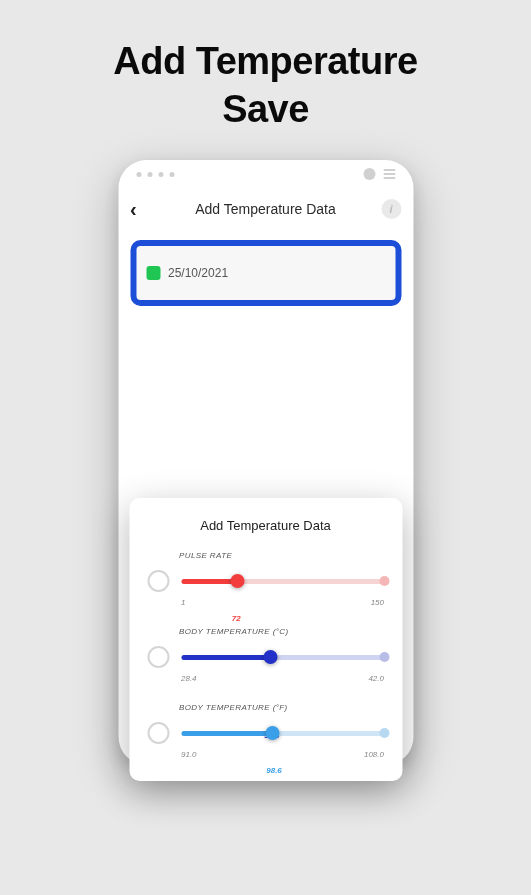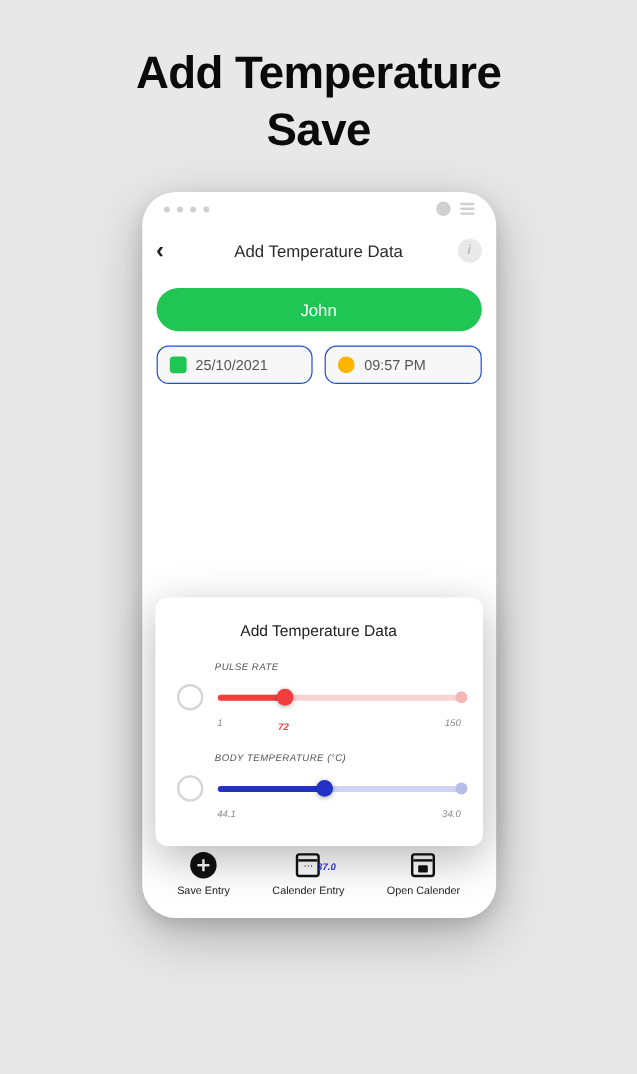--- a/index.html
+++ b/index.html
@@ -13,21 +13,21 @@
 .sb-circ { width: 12px; height: 12px; border-radius: 50%; background: #d0d0d0; }
 .sb-menu { display: flex; flex-direction: column; gap: 2px; }
 .sb-line { width: 12px; height: 2px; background: #d0d0d0; border-radius: 1px; }
 .appbar { height: 42px; display: flex; align-items: center; padding: 0 12px; position: relative; }
 .back-arrow { font-size: 20px; color: #212121; font-weight: 600; }
 .appbar-title { position: absolute; left: 0; right: 0; text-align: center; font-size: 14px; color: #2b2b2b; pointer-events: none; }
 .info-icon { position: absolute; right: 12px; width: 20px; height: 20px; border-radius: 50%; background: #e9e9e9; display: flex; align-items: center; justify-content: center; font-size: 11px; color: #bbb; font-style: italic; font-weight: 700; }
 .app-content { padding: 10px 12px 0; }
 .name-pill { background: #1fc653; color: #fff; text-align: center; border-radius: 24px; padding: 10px 0; font-size: 14px; margin-bottom: 12px; }
 .dt-row { display: flex; gap: 10px; margin-bottom: 12px; }
-.dt-chip { flex: 1; background: #f7f7f7; border: 1px solid #1d4ed8; border-radius: 10px; padding: 8px 10px; display: flex; align-items: flex-start; gap: 8px; font-size: 12px; color: #555; }
+.dt-chip { flex: 1; background: #f7f7f7; border: 6px solid #1d4ed8; border-radius: 10px; padding: 20px 10px; display: flex; align-items: flex-start; gap: 8px; font-size: 12px; color: #555; }
 .cal-ic { width: 14px; height: 14px; border-radius: 3px; background: #1fc653; position: relative; }
 .clk-ic { width: 14px; height: 14px; border-radius: 50%; background: #ffb400; position: relative; }
 .body-status { background: #f3f3f3; border: 1px solid #e6e6e6; border-radius: 12px; padding: 14px 10px; margin-top: 270px; text-align: center; }
 .body-status-text { font-size: 10px; color: #666; margin-bottom: 8px; }
 .status-pill { display: inline-block; background: #1fc653; color: #fff; padding: 7px 18px; border-radius: 8px; font-size: 12px; }
 .bottomnav { position: absolute; bottom: 18px; left: 12px; right: 12px; display: flex; justify-content: space-around; }
 .nav-item { display: flex; flex-direction: column; align-items: center; gap: 4px; }
 .nav-icon { width: 24px; height: 24px; display: flex; align-items: center; justify-content: center; }
 .nav-label { font-size: 9px; color: #222; }
 .plus-circle { width: 22px; height: 22px; border-radius: 50%; background: #111; position: relative; }
@@ -45,21 +45,21 @@
 .slider-grp:last-child { margin-bottom: 4px; }
 .slider-lbl { font-size: 8px; color: #555; letter-spacing: 0.4px; margin-left: 32px; margin-bottom: 10px; text-transform: uppercase; }
 .slider-row { display: flex; align-items: center; gap: 12px; }
 .toggle-ring { width: 22px; height: 22px; border-radius: 50%; border: 2px solid #d5d5d5; background: #fff; flex-shrink: 0; }
 .track-wrap { flex: 1; position: relative; }
 .track-bg { width: 100%; height: 5px; border-radius: 3px; position: relative; }
 .track-fill { position: absolute; left: 0; top: 0; height: 5px; border-radius: 3px; }
 .thumb { position: absolute; top: 50%; transform: translate(-50%,-50%); width: 14px; height: 14px; border-radius: 50%; box-shadow: 0 1px 4px rgba(0,0,0,0.35); }
 .thumb-end { position: absolute; right: 0; top: 50%; transform: translate(50%,-50%); width: 10px; height: 10px; border-radius: 50%; }
 .scale { display: flex; justify-content: space-between; margin-top: 6px; margin-left: 34px; font-size: 8px; color: #888; position: relative; }
-.scale .cur { position: absolute; top: 3px; font-size: 8px; font-weight: 600; }
+.scale .cur { position: absolute; top: 16px; font-size: 8px; font-weight: 600; }
 
 .red .track-bg { background: #f7d4d4; }
 .red .track-fill { background: #f33d3d; }
 .red .thumb { background: #f33d3d; }
 .red .thumb-end { background: #f5b6b6; }
 .red .cur { color: #f33d3d; }
 .blue .track-bg { background: #cfd4f2; }
 .blue .track-fill { background: #2431c8; }
 .blue .thumb { background: #2431c8; }
 .blue .thumb-end { background: #b8bde8; }
@@ -94,30 +94,25 @@
       </div>
   </div>
 
   <div class="appbar">
     <span class="back-arrow">‹</span>
     <span class="appbar-title">Add Temperature  Data</span>
     <span class="info-icon">i</span>
   </div>
 
   <div class="app-content">
-    <div class="name-pill">John</div>
 
     <div class="dt-row">
       <div class="dt-chip">
         <span class="cal-ic"></span>
         <span>25/10/2021</span>
-      </div>
-      <div class="dt-chip">
-        <span class="clk-ic"></span>
-        <span>09:57 PM</span>
       </div>
     </div>
 
     <div class="body-status">
       <div class="body-status-text">Your body temperature shows that you have</div>
       <div class="status-pill">Normal</div>
     </div>
   </div>
 
   <div class="bottomnav">
@@ -170,19 +165,37 @@
       <div class="toggle-ring"></div>
       <div class="track-wrap">
         <div class="track-bg">
             <div class="track-fill" style="width:44%"></div>
             <div class="thumb" style="left:44%"></div>
             <div class="thumb-end"></div>
           </div>
       </div>
     </div>
     <div class="scale">
-      <span>44.1</span>
-      <span>34.0</span>
+      <span>28.4</span>
+      <span>42.0</span>
       <span class="cur" style="left:41%">37.0</span>
     </div>
   </div>
 
+  <div class="slider-grp sky">
+    <div class="slider-lbl">BODY TEMPERATURE (°F)</div>
+    <div class="slider-row">
+      <div class="toggle-ring"></div>
+      <div class="track-wrap">
+        <div class="track-bg">
+            <div class="track-fill" style="width:45%"></div>
+            <div class="thumb" style="left:45%"></div>
+            <div class="thumb-end"></div>
+          </div>
+      </div>
+    </div>
+    <div class="scale">
+      <span>91.0</span>
+      <span>108.0</span>
+      <span class="cur" style="left:42%">98.6</span>
+    </div>
+  </div>
 </div>
 
 </body></html>

